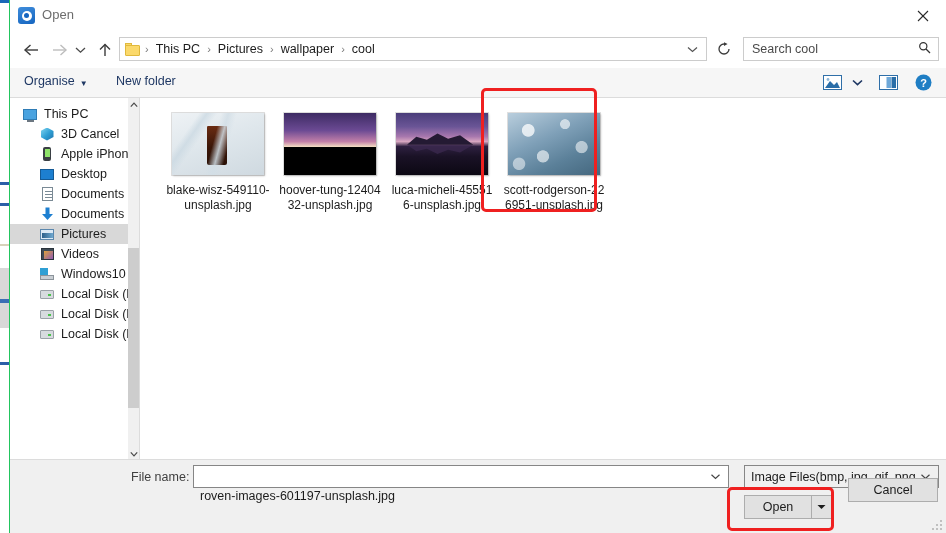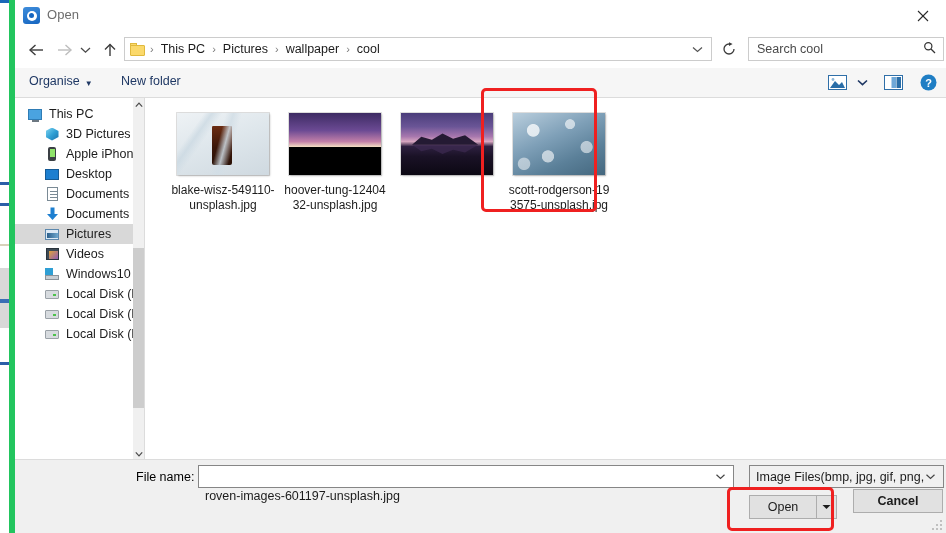--- a/index.html
+++ b/index.html
@@ -26,21 +26,21 @@
   .bd-4 { top: 244px; height: 2px; background: #d8d2bb; }
   .bd-5 { top: 268px; height: 60px; background: #d8d8d8; }
   .bd-6 { top: 299px; height: 4px; background: #3b6fb5; }
   .bd-7 { top: 362px; height: 3px; background: #2a5fa8; }
 
   
   .window {
     position: absolute; left: 9px; top: 0;
     width: 937px; height: 533px;
     background: #f0f0f0;
-    border-left: 6px solid #22c55e;
+    border-left: 1px solid #22c55e;
     box-sizing: border-box;
   }
   
   .titlebar {
     position: relative; height: 31px; width: 100%;
     background: #ffffff;
     border-bottom: 1px solid #ffffff;
   }
   .app-icon {
     position: absolute; left: 8px; top: 7px;
@@ -297,21 +297,21 @@
 
   
   .footer {
     position: absolute; left: 0; bottom: 0;
     width: 100%; height: 73px;
     background: #f0f0f0;
     border-top: 1px solid #dcdcdc;
   }
   .fn-label {
     position: absolute; left: 121px; top: 10px;
-    font-size: 12.5px; color: #000000;
+    font-size: 12.5px; color: #404040;
   }
   .fn-input {
     position: absolute; left: 183px; top: 5px;
     width: 536px; height: 23px;
     border: 1px solid #868686; background: #ffffff;
     box-sizing: border-box; display: flex; align-items: center;
   }
   .fn-input .val {
     font-size: 12.5px; color: #1c1c1c; margin-left: 6px; margin-top: 38px;
   }
@@ -341,22 +341,22 @@
   .open-main {
     flex: 1; display: flex; align-items: center; justify-content: center;
     font-size: 12.5px; color: #1c1c1c;
   }
   .open-split {
     width: 19px; border-left: 1px solid #adadad;
     display: flex; align-items: center; justify-content: center;
     font-size: 8px; color: #1c1c1c;
   }
   .cancel-btn {
-    position: absolute; left: 838px; top: 29px;
-    width: 90px; height: 24px; font-weight: bold;
+    position: absolute; left: 838px; top: 18px;
+    width: 90px; height: 24px;
   }
   .grip {
     position: absolute; right: 3px; bottom: 2px;
     width: 12px; height: 12px; opacity: .55;
   }
   .grip span {
     position: absolute; width: 2px; height: 2px; background: #9a9a9a;
   }
 
   
@@ -580,21 +580,21 @@
           <div class="tree-item lvl0">
             <span class="ic">
                 <span class="ic-monitor"></span>
               </span>
             <span>This PC</span>
           </div>
           <div class="tree-item lvl1">
             <span class="ic">
                 <span class="ic-cube"></span>
               </span>
-            <span>3D Pictures</span>
+            <span>3D Cancel</span>
           </div>
           <div class="tree-item lvl1">
             <span class="ic">
                 <span class="ic-phone"></span>
               </span>
             <span>Apple iPhone</span>
           </div>
           <div class="tree-item lvl1">
             <span class="ic">
                 <span class="ic-desktop"></span>
@@ -687,27 +687,28 @@
             <div class="thumb art-sunset"></div>
           </div>
           <div class="fname">hoover-tung-1240432-unsplash.jpg</div>
         </div>
 
 
         <div class="file-item selected">
           <div class="thumb-wrap">
             <div class="thumb art-mountain"></div>
           </div>
+          <div class="fname">luca-micheli-455516-unsplash.jpg</div>
         </div>
 
         <div class="file-item">
           <div class="thumb-wrap">
             <div class="thumb art-icecubes"></div>
           </div>
-          <div class="fname">scott-rodgerson-193575-unsplash.jpg</div>
+          <div class="fname">scott-rodgerson-226951-unsplash.jpg</div>
         </div>
 
       </div>
     </div>
 
     <div class="footer">
       <div class="fn-label">File name:</div>
       <div class="fn-input">
         <span class="val">roven-images-601197-unsplash.jpg</span>
         <span class="chev">

